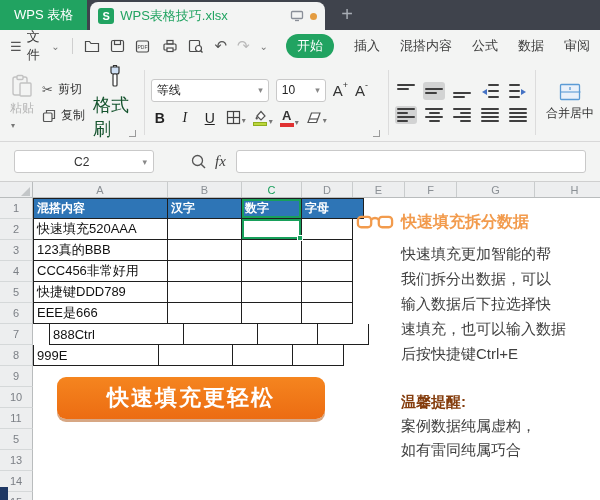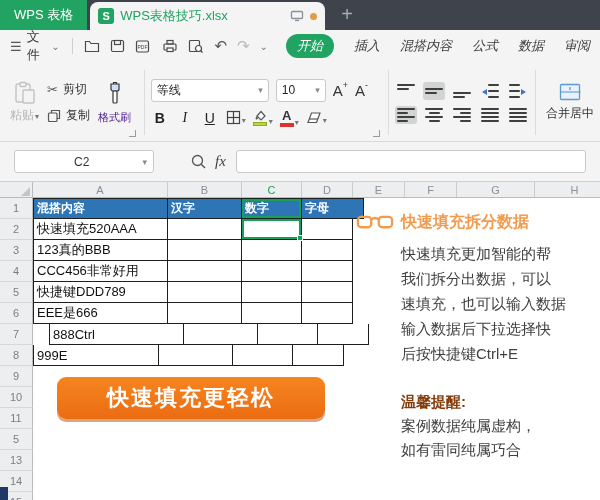--- a/index.html
+++ b/index.html
@@ -22,35 +22,35 @@
 
   
   .menubar{position:absolute;left:0;top:30px;width:600px;height:32px;background:#F3F4F3;display:flex;align-items:center;padding:0 10px;gap:8px;color:#3b3b3b;}
   .fileitem{display:flex;align-items:center;gap:5px;font-size:13px;}
   .glyph{color:#555;font-size:13px;}
   .msep{width:1px;height:16px;background:#cfcfcf;margin:0 4px;}
   .qicons{display:flex;align-items:center;gap:10px;}
   .qicons svg{display:block;}
   .redo-dim{color:#b9b9b9;}
   .smallcaret{font-size:10px;color:#777;}
-  .menu-tabs{display:flex;align-items:center;gap:20px;margin-left:10px;font-size:13px;font-style:italic;}
+  .menu-tabs{display:flex;align-items:center;gap:20px;margin-left:10px;font-size:13px;}
   .mtab{cursor:default;white-space:nowrap;}
   .mtab.active{background:var(--brand-green);color:#fff;border-radius:13px;padding:3px 11px;}
 
   
   .ribbon{position:absolute;left:0;top:62px;width:600px;height:80px;background:#F3F4F3;border-bottom:1px solid #D8D8D8;display:flex;align-items:stretch;padding:6px 6px 4px 10px;}
   .vsep{width:1px;background:#DCDCDC;margin:2px 6px;}
   .rgroup{position:relative;display:flex;align-items:center;}
   .expander{position:absolute;right:2px;bottom:0;width:7px;height:7px;border-right:1px solid #9a9a9a;border-bottom:1px solid #9a9a9a;}
   
   .clip{width:148px;gap:8px;}
   .pastecol{display:flex;flex-direction:column;align-items:center;gap:2px;color:#B5B5B5;font-size:12px;}
   .cutcopy{display:flex;flex-direction:column;gap:9px;font-size:12px;color:#333;}
   .rbtn{display:flex;align-items:center;gap:5px;white-space:nowrap;}
-  .painter{display:flex;flex-direction:column;align-items:center;gap:3px;font-size:11px;color:#4c1d95;}
+  .painter{display:flex;flex-direction:column;align-items:center;gap:3px;font-size:18px;color:#14532d;}
   
   .fontg{width:268px;flex-direction:column;align-items:stretch;justify-content:center;gap:7px;}
   .frow{display:flex;align-items:center;gap:7px;}
   .combo{background:#fff;border:1px solid #C9C9C9;border-radius:3px;height:23px;display:flex;align-items:center;padding:0 5px;font-size:12px;color:#222;}
   .combo .cv{flex:1;}
   .combo .ca{font-size:9px;color:#888;}
   .fname{width:118px;}
   .fsize{width:50px;}
   .abtn{font-size:15px;color:#333;display:flex;align-items:flex-start;line-height:1;}
   .abtn sup{font-size:9px;margin-top:-2px;}
@@ -578,22 +578,22 @@
       <svg width="38" height="19" viewBox="0 0 40 20">
           <rect x="2" y="4" width="14" height="11" rx="3.5" fill="none" stroke="#F29B4D" stroke-width="2.4"></rect>
           <rect x="24" y="4" width="14" height="11" rx="3.5" fill="none" stroke="#F29B4D" stroke-width="2.4"></rect>
           <path d="M16 7 Q20 3.5 24 7" fill="none" stroke="#F29B4D" stroke-width="2.4"></path>
         </svg>
       <div class="ptitle">快速填充拆分数据</div>
     </div>
     <div class="pbody">
         <div class="pline">快速填充更加智能的帮</div>
         <div class="pline">我们拆分出数据，可以</div>
+        <div class="pline">输入数据后下拉选择快</div>
         <div class="pline">速填充，也可以输入数据</div>
-        <div class="pline">输入数据后下拉选择快</div>
         <div class="pline">后按快捷键Ctrl+E</div>
       </div>
     <div class="pnotice">
       <div class="ntitle">温馨提醒:</div>
       <div>
           <div class="nline">案例数据纯属虚构，</div>
           <div class="nline">如有雷同纯属巧合</div>
         </div>
     </div>
   </div>

